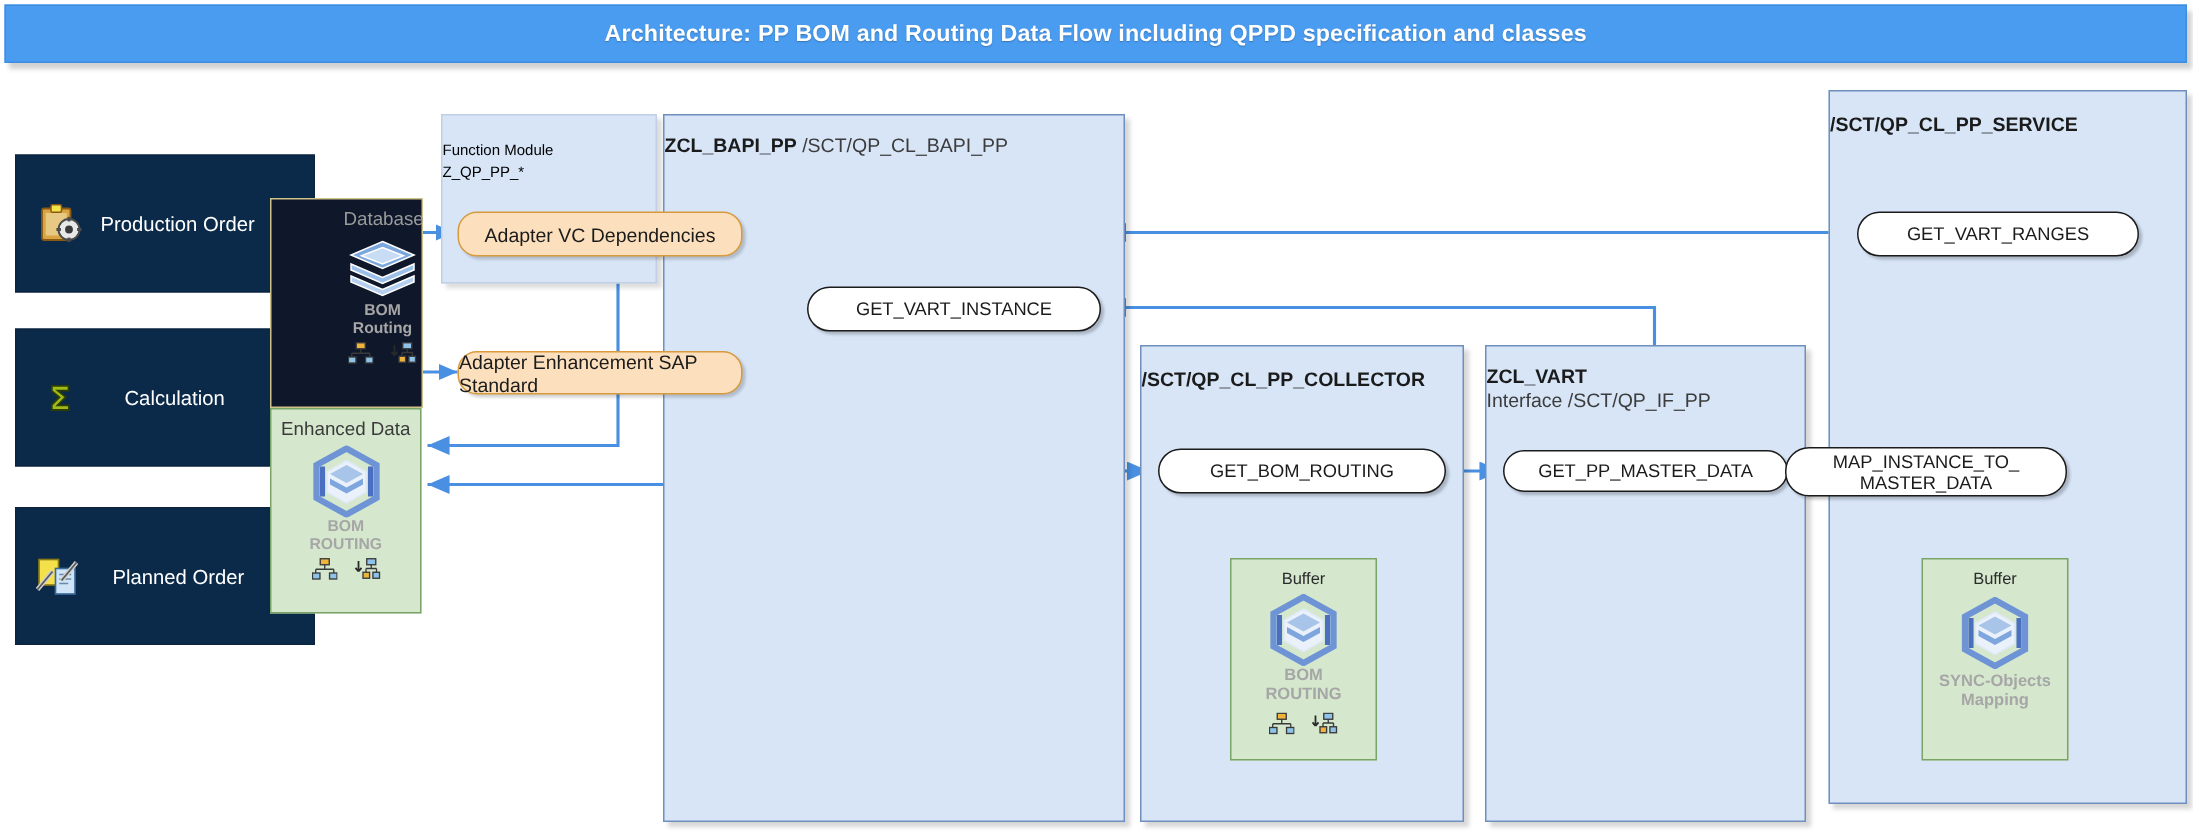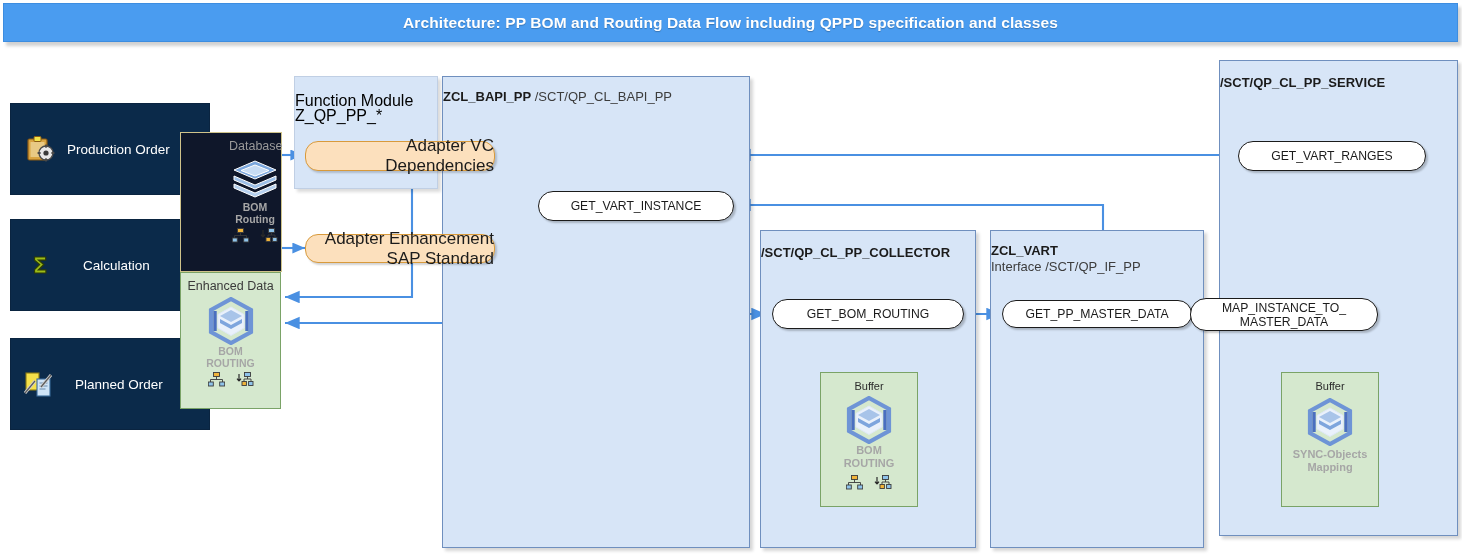--- a/index.html
+++ b/index.html
@@ -62,39 +62,39 @@
   }
   .panel .ph b{font-weight:bold;}
   .panel .ph .sub{color:#3c3c3c;font-weight:normal;}
 
   
   #fm-panel{
     left:294px;top:76px;width:144px;height:113px;
     background:#d7e5f7;border:1px solid #c0cfe4;
     box-shadow:3px 3px 3px rgba(0,0,0,.14);
   }
-  #fm-panel .ph{font-size:16px;line-height:15px;padding-top:16px;}
+  #fm-panel .ph{font-size:10px;line-height:15px;padding-top:16px;}
 
   #bapi-panel{left:442px;top:76px;width:308px;height:472px;}
   #coll-panel{left:760px;top:230px;width:216px;height:318px;}
   #vart-panel{left:990px;top:230px;width:214px;height:318px;}
   #svc-panel{left:1219px;top:60px;width:239px;height:476px;}
 
   
   .method{
     background:#ffffff;border:1.6px solid #1b1b1b;border-radius:16px;
     display:flex;align-items:center;justify-content:center;text-align:center;
     font-size:12.2px;color:#1b1b1b;line-height:14px;
     box-shadow:2px 2px 2px rgba(0,0,0,.22);
   }
   
   .adapter{
     background:#fce0bd;border:1.4px solid #d89a3c;border-radius:13px;
-    display:flex;align-items:center;justify-content:center;text-align:right;
-    font-size:17px;color:#1b1b1b;
+    display:flex;align-items:center;justify-content:center;text-align:left;
+    font-size:13px;color:#1b1b1b;
     box-shadow:2px 2px 2px rgba(0,0,0,.18);
   }
 
   
   .buffer{
     background:#d5e8ce;border:1px solid #7aa367;
   }
   .buffer .bcap{text-align:center;font-size:11px;color:#2b2b2b;padding-top:7px;}
   .buffer .blbl{text-align:center;font-size:11px;font-weight:bold;color:#a6a6a6;line-height:13px;}
 

